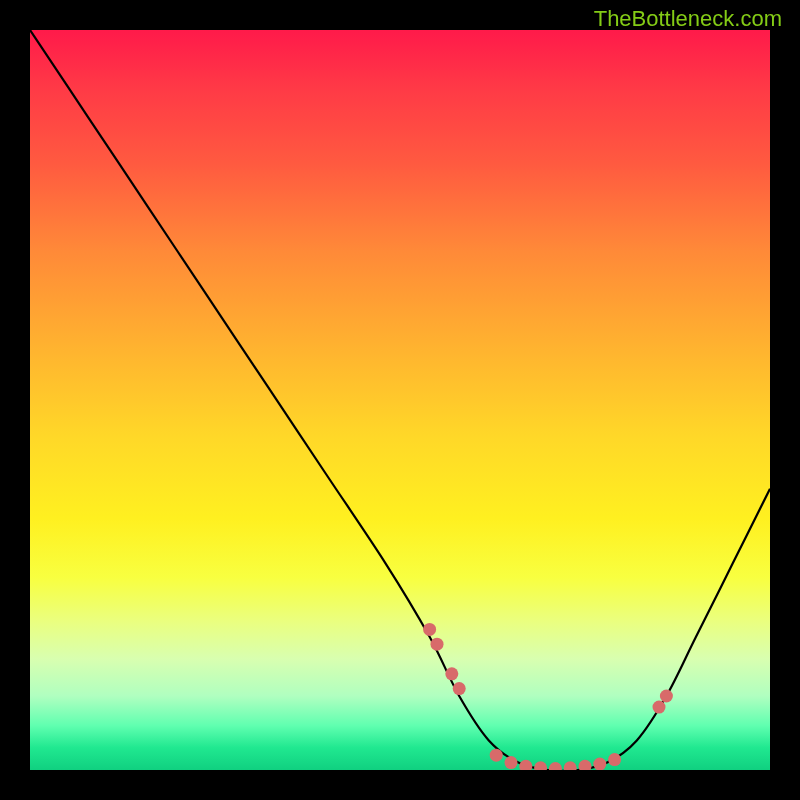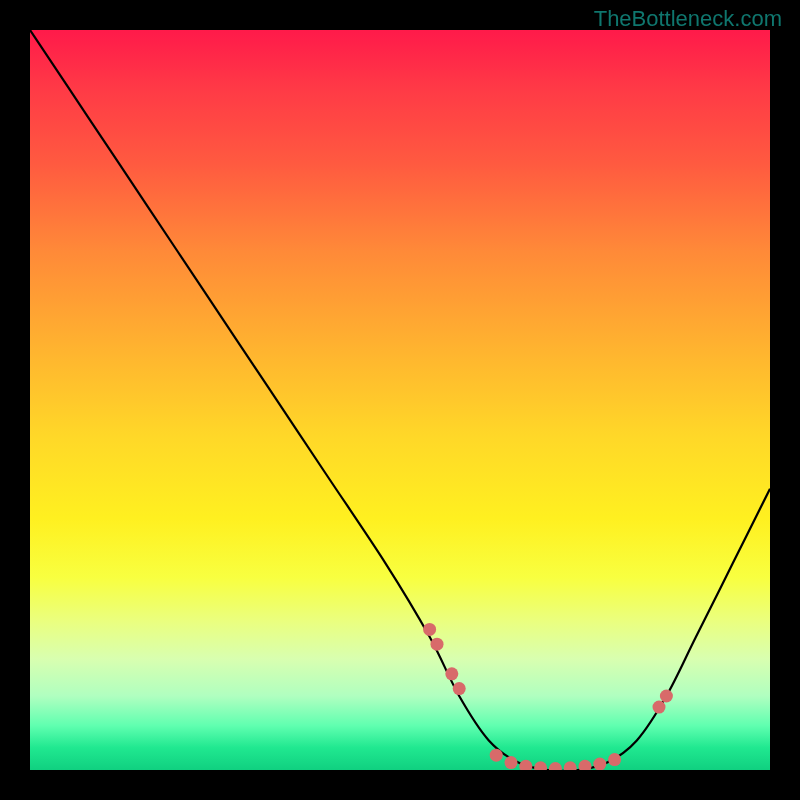--- a/index.html
+++ b/index.html
@@ -8,21 +8,21 @@
     height: 800px;
     background: #000;
     position: relative;
     font-family: Arial, sans-serif;
     overflow: hidden;
   }
   .watermark {
     position: absolute;
     top: 6px;
     right: 18px;
-    color: #0f766e;
+    color: #84cc16;
     font-size: 22px;
     font-weight: 500;
     z-index: 10;
   }
   .plot-area {
     position: absolute;
     left: 30px;
     top: 30px;
     width: 740px;
     height: 740px;

